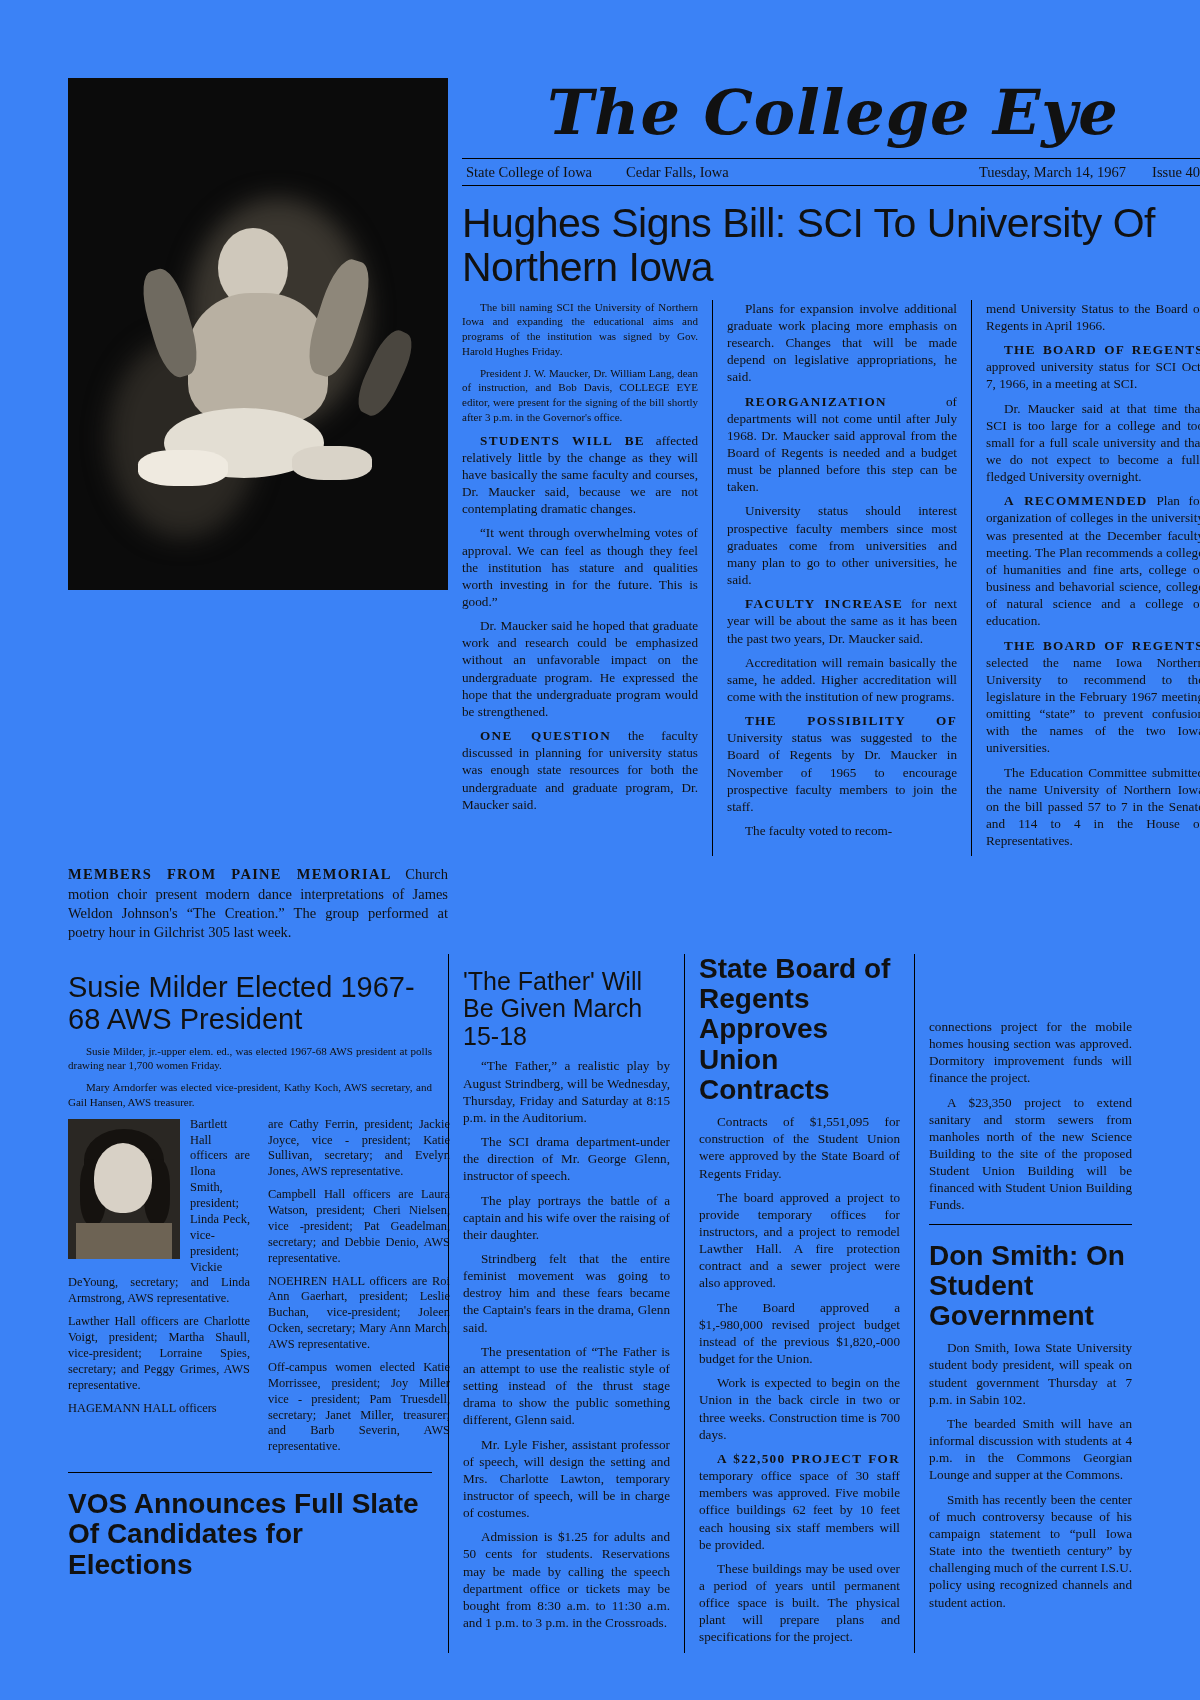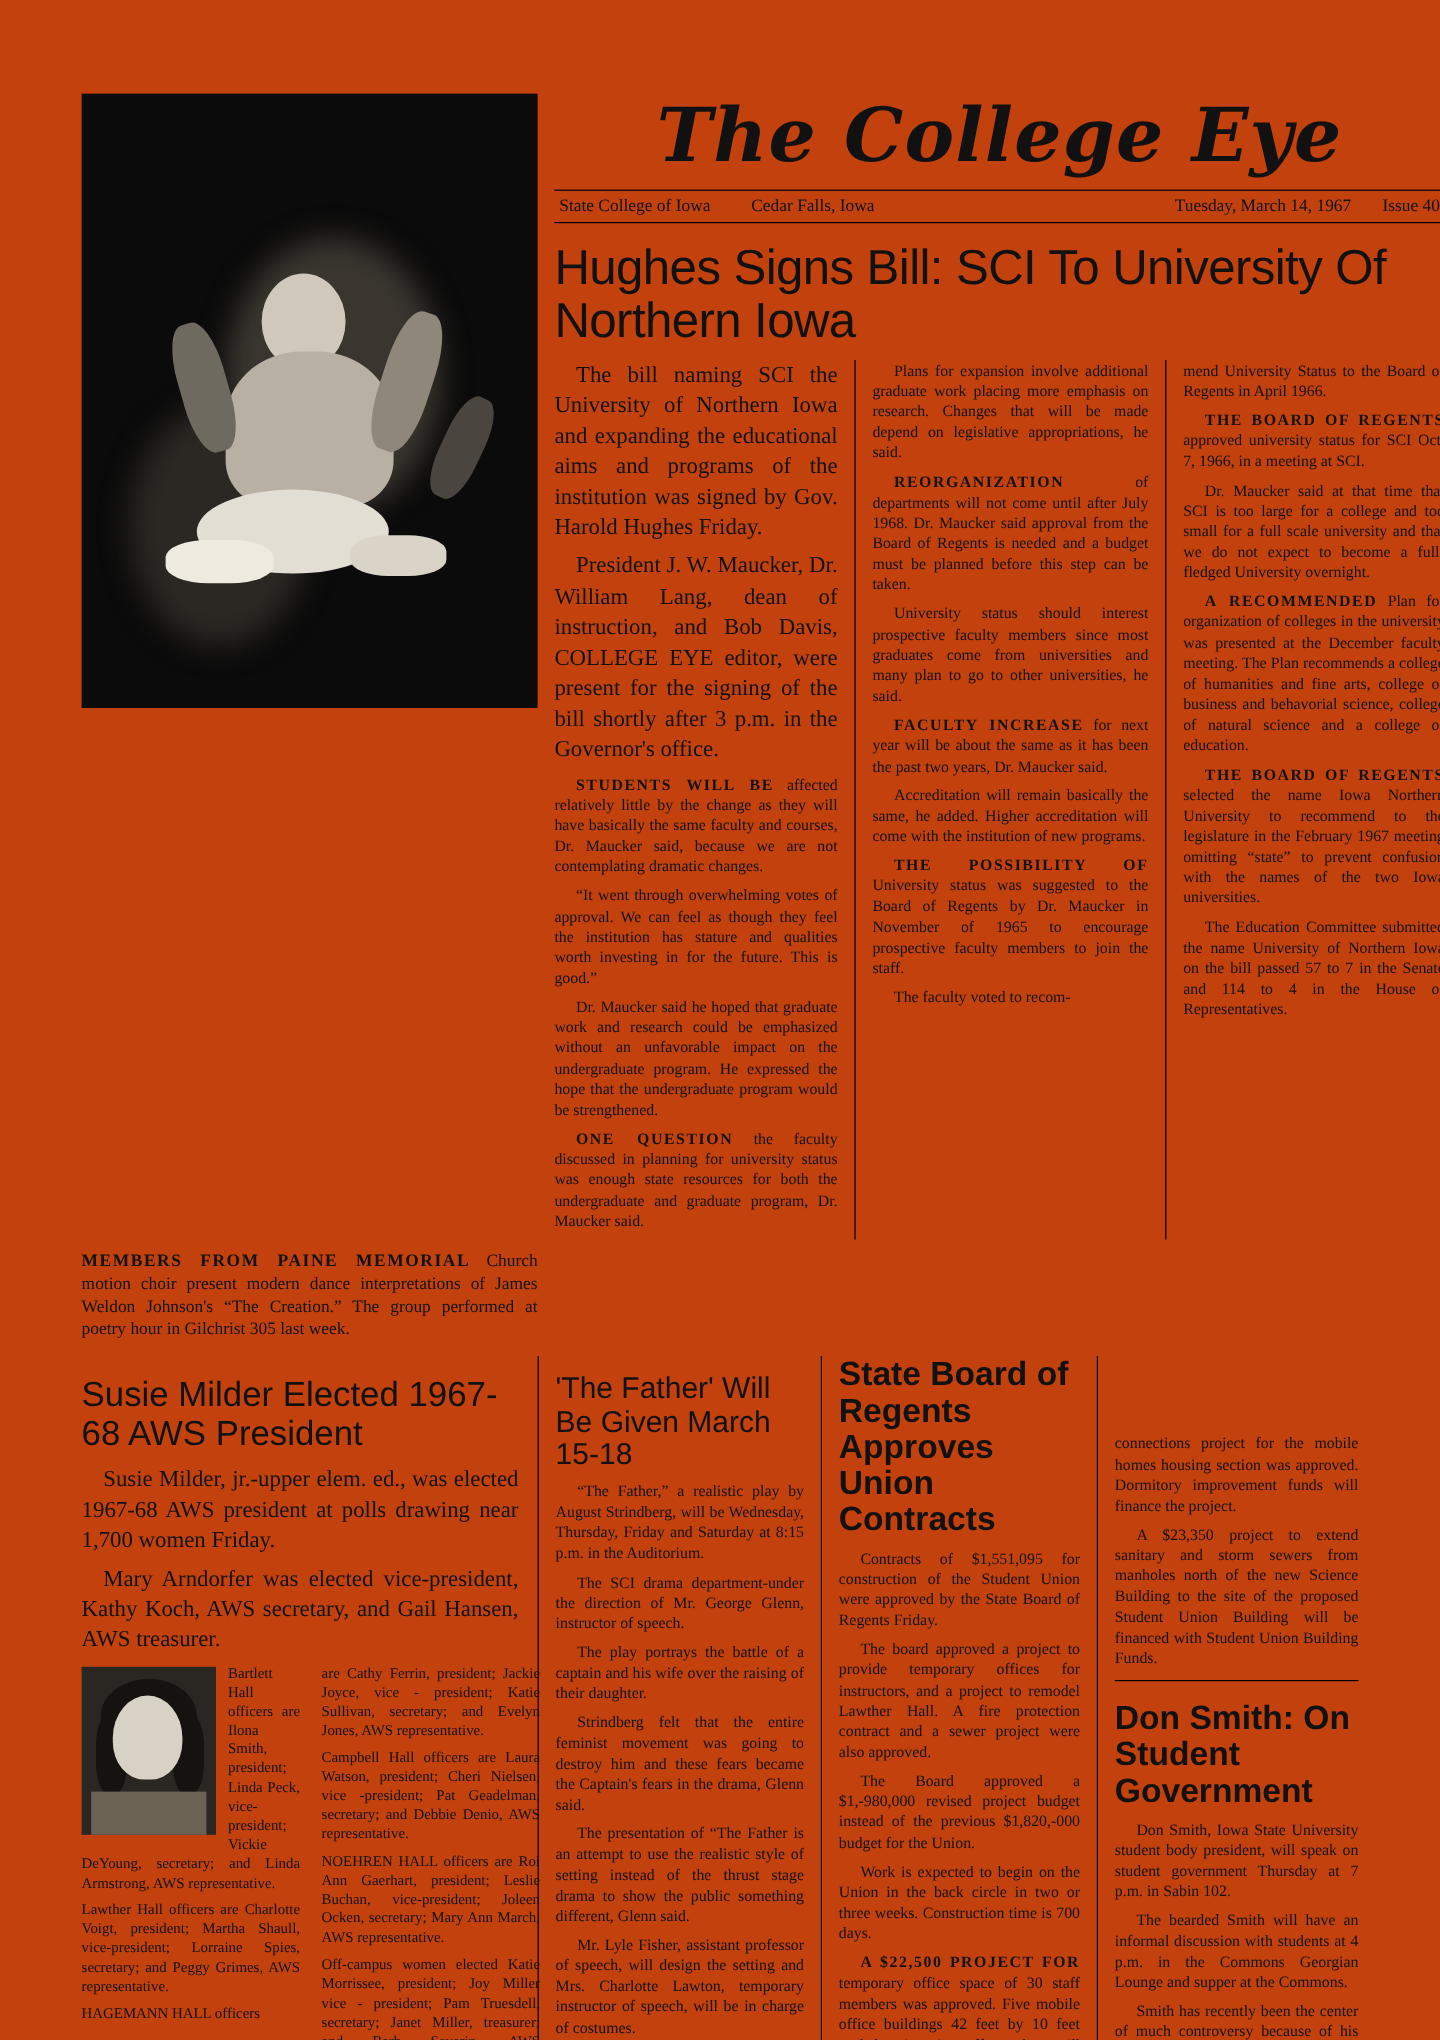--- a/index.html
+++ b/index.html
@@ -1,17 +1,17 @@
 <!DOCTYPE html>
 <html><head>
 <meta charset="utf-8">
 <style>
   html,body{margin:0;padding:0;background:#ffffff;}
   body{width:1200px;height:1700px;font-family:"Liberation Serif",serif;color:#111;}
-  .page{position:relative;width:1200px;height:1700px;background:#c2410c;padding:16px;box-sizing:border-box;}
+  .page{position:relative;width:1200px;height:1700px;background:#3b82f6;padding:16px;box-sizing:border-box;}
   .inner{position:absolute;left:68px;top:78px;width:1064px;}
 
   
   .masthead{display:flex;align-items:flex-start;}
   .photo-col{width:380px;flex:0 0 380px;}
   .head-col{flex:1;padding-left:14px;}
   .nameplate{
     font-family:"DejaVu Serif",serif;
     font-weight:bold;
     font-size:62px;
@@ -74,21 +74,21 @@
   h3.sansbold{
     font-family:"Liberation Sans",sans-serif;
     font-weight:normal;
     font-size:25px;
     line-height:1.1;
     margin:14px 0 7px 0;
   }
   .rule{border-top:1px solid #000;margin:10px 0 6px 0;}
 
   p{margin:0 0 7px 0;}
-  .body14{font-size:19px;line-height:1.34;text-align:justify;}
+  .body14{font-size:11px;line-height:1.34;text-align:justify;}
   .body13{font-size:13.2px;line-height:1.30;text-align:justify;}
   .body12{font-size:12.4px;line-height:1.28;text-align:justify;}
   .ind{text-indent:18px;}
   .sp{letter-spacing:1.3px;font-weight:bold;}
 
   
   .grid{display:flex;margin-top:12px;}
   .col{box-sizing:border-box;}
   .c1{width:380px;flex:0 0 380px;padding-right:16px;}
   .c2{width:236px;flex:0 0 236px;padding:0 14px;border-left:1px solid #000;}
@@ -224,21 +224,21 @@
       <p class="body13 ind">Mr. Lyle Fisher, assistant professor of speech, will design the setting and Mrs. Charlotte Lawton, temporary instructor of speech, will be in charge of costumes.</p>
       <p class="body13 ind">Admission is $1.25 for adults and 50 cents for students. Reservations may be made by calling the speech department office or tickets may be bought from 8:30 a.m. to 11:30 a.m. and 1 p.m. to 3 p.m. in the Crossroads.</p>
     </div>
 
     <div class="col c3">
       <h2 class="sansbold" style="margin-top:0;">State Board of Regents Approves Union Contracts</h2>
       <p class="body13 ind">Contracts of $1,551,095 for construction of the Student Union were approved by the State Board of Regents Friday.</p>
       <p class="body13 ind">The board approved a project to provide temporary offices for instructors, and a project to remodel Lawther Hall. A fire protection contract and a sewer project were also approved.</p>
       <p class="body13 ind">The Board approved a $1,-980,000 revised project budget instead of the previous $1,820,-000 budget for the Union.</p>
       <p class="body13 ind">Work is expected to begin on the Union in the back circle in two or three weeks. Construction time is 700 days.</p>
-      <p class="body13 ind"><b class="sp">A $22,500 PROJECT FOR</b><span> temporary office space of 30 staff members was approved. Five mobile office buildings 42 feet by 10 feet each housing six staff members will be provided.</span></p>
+      <p class="body13 ind"><b class="sp">A $22,500 PROJECT FOR</b><span> temporary office space of 30 staff members was approved. Five mobile office buildings 62 feet by 10 feet each housing six staff members will be provided.</span></p>
       <p class="body13 ind">These buildings may be used over a period of years until permanent office space is built. The physical plant will prepare plans and specifications for the project.</p>
 
     </div>
 
     <div class="col c4">
       <div style="height:64px;"></div>
       <p class="body13">connections project for the mobile homes housing section was approved. Dormitory improvement funds will finance the project.</p>
       <p class="body13 ind">A $23,350 project to extend sanitary and storm sewers from manholes north of the new Science Building to the site of the proposed Student Union Building will be financed with Student Union Building Funds.</p>
 
       <div class="rule"></div>

